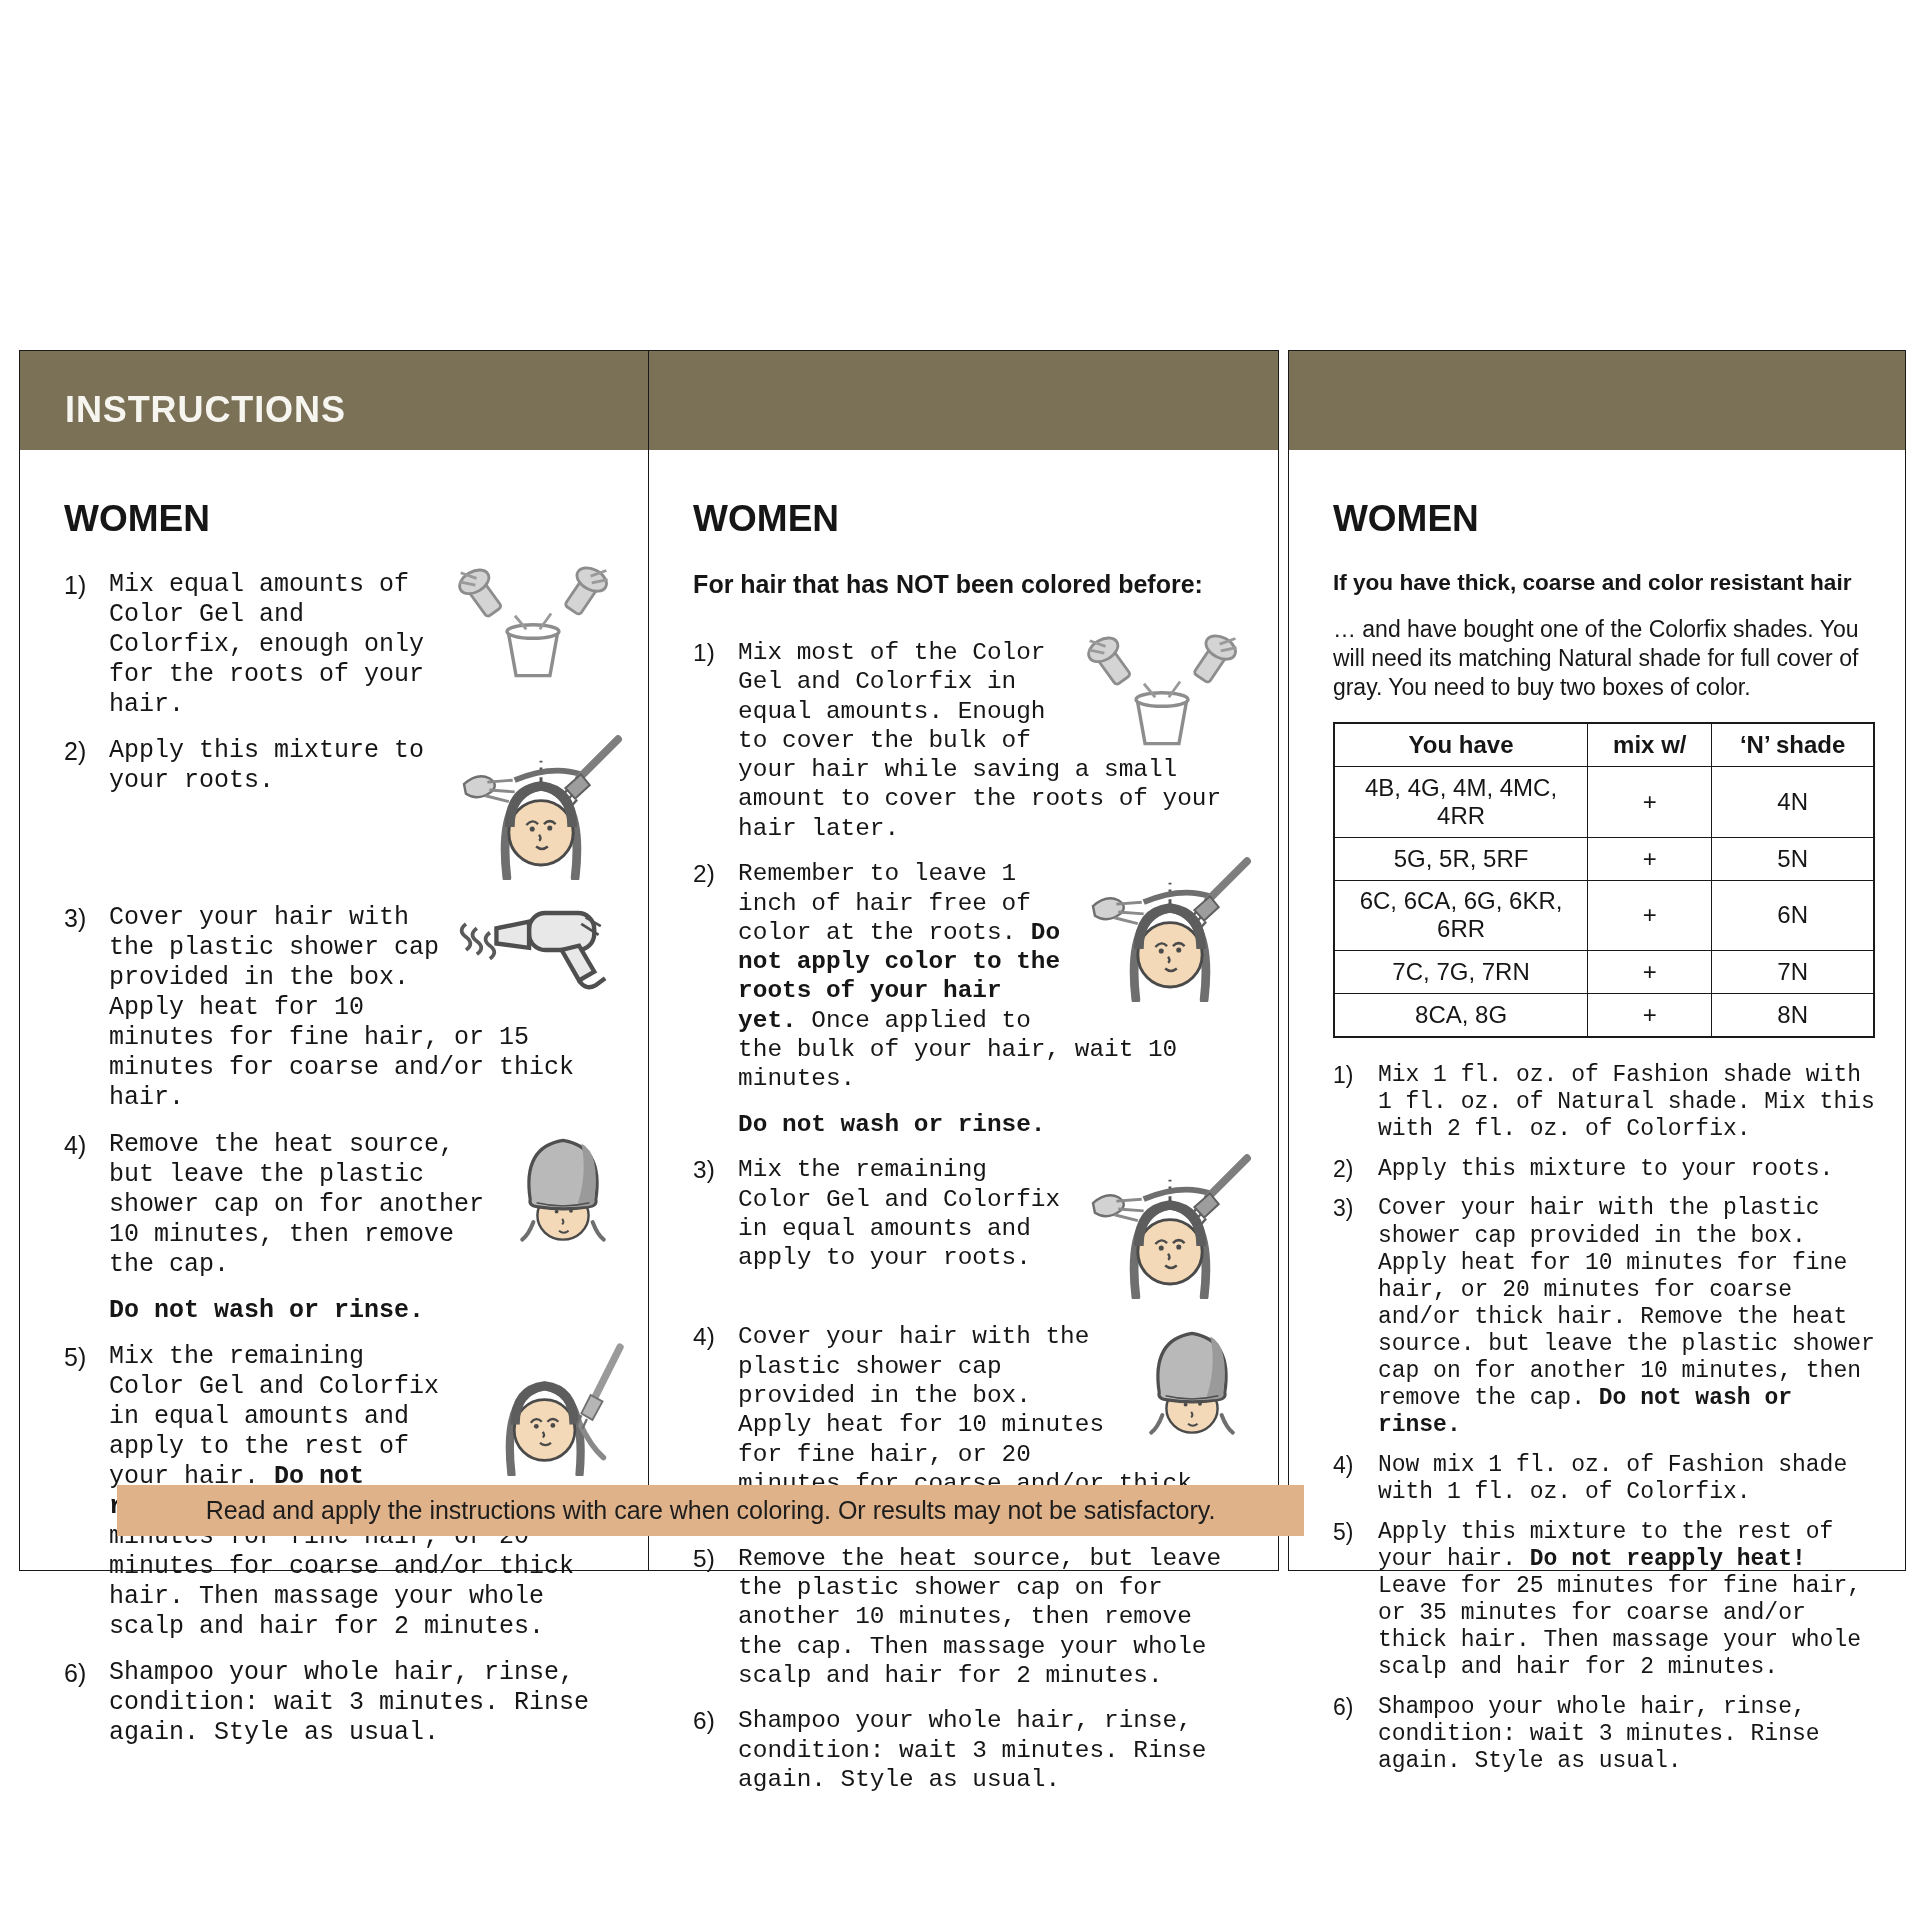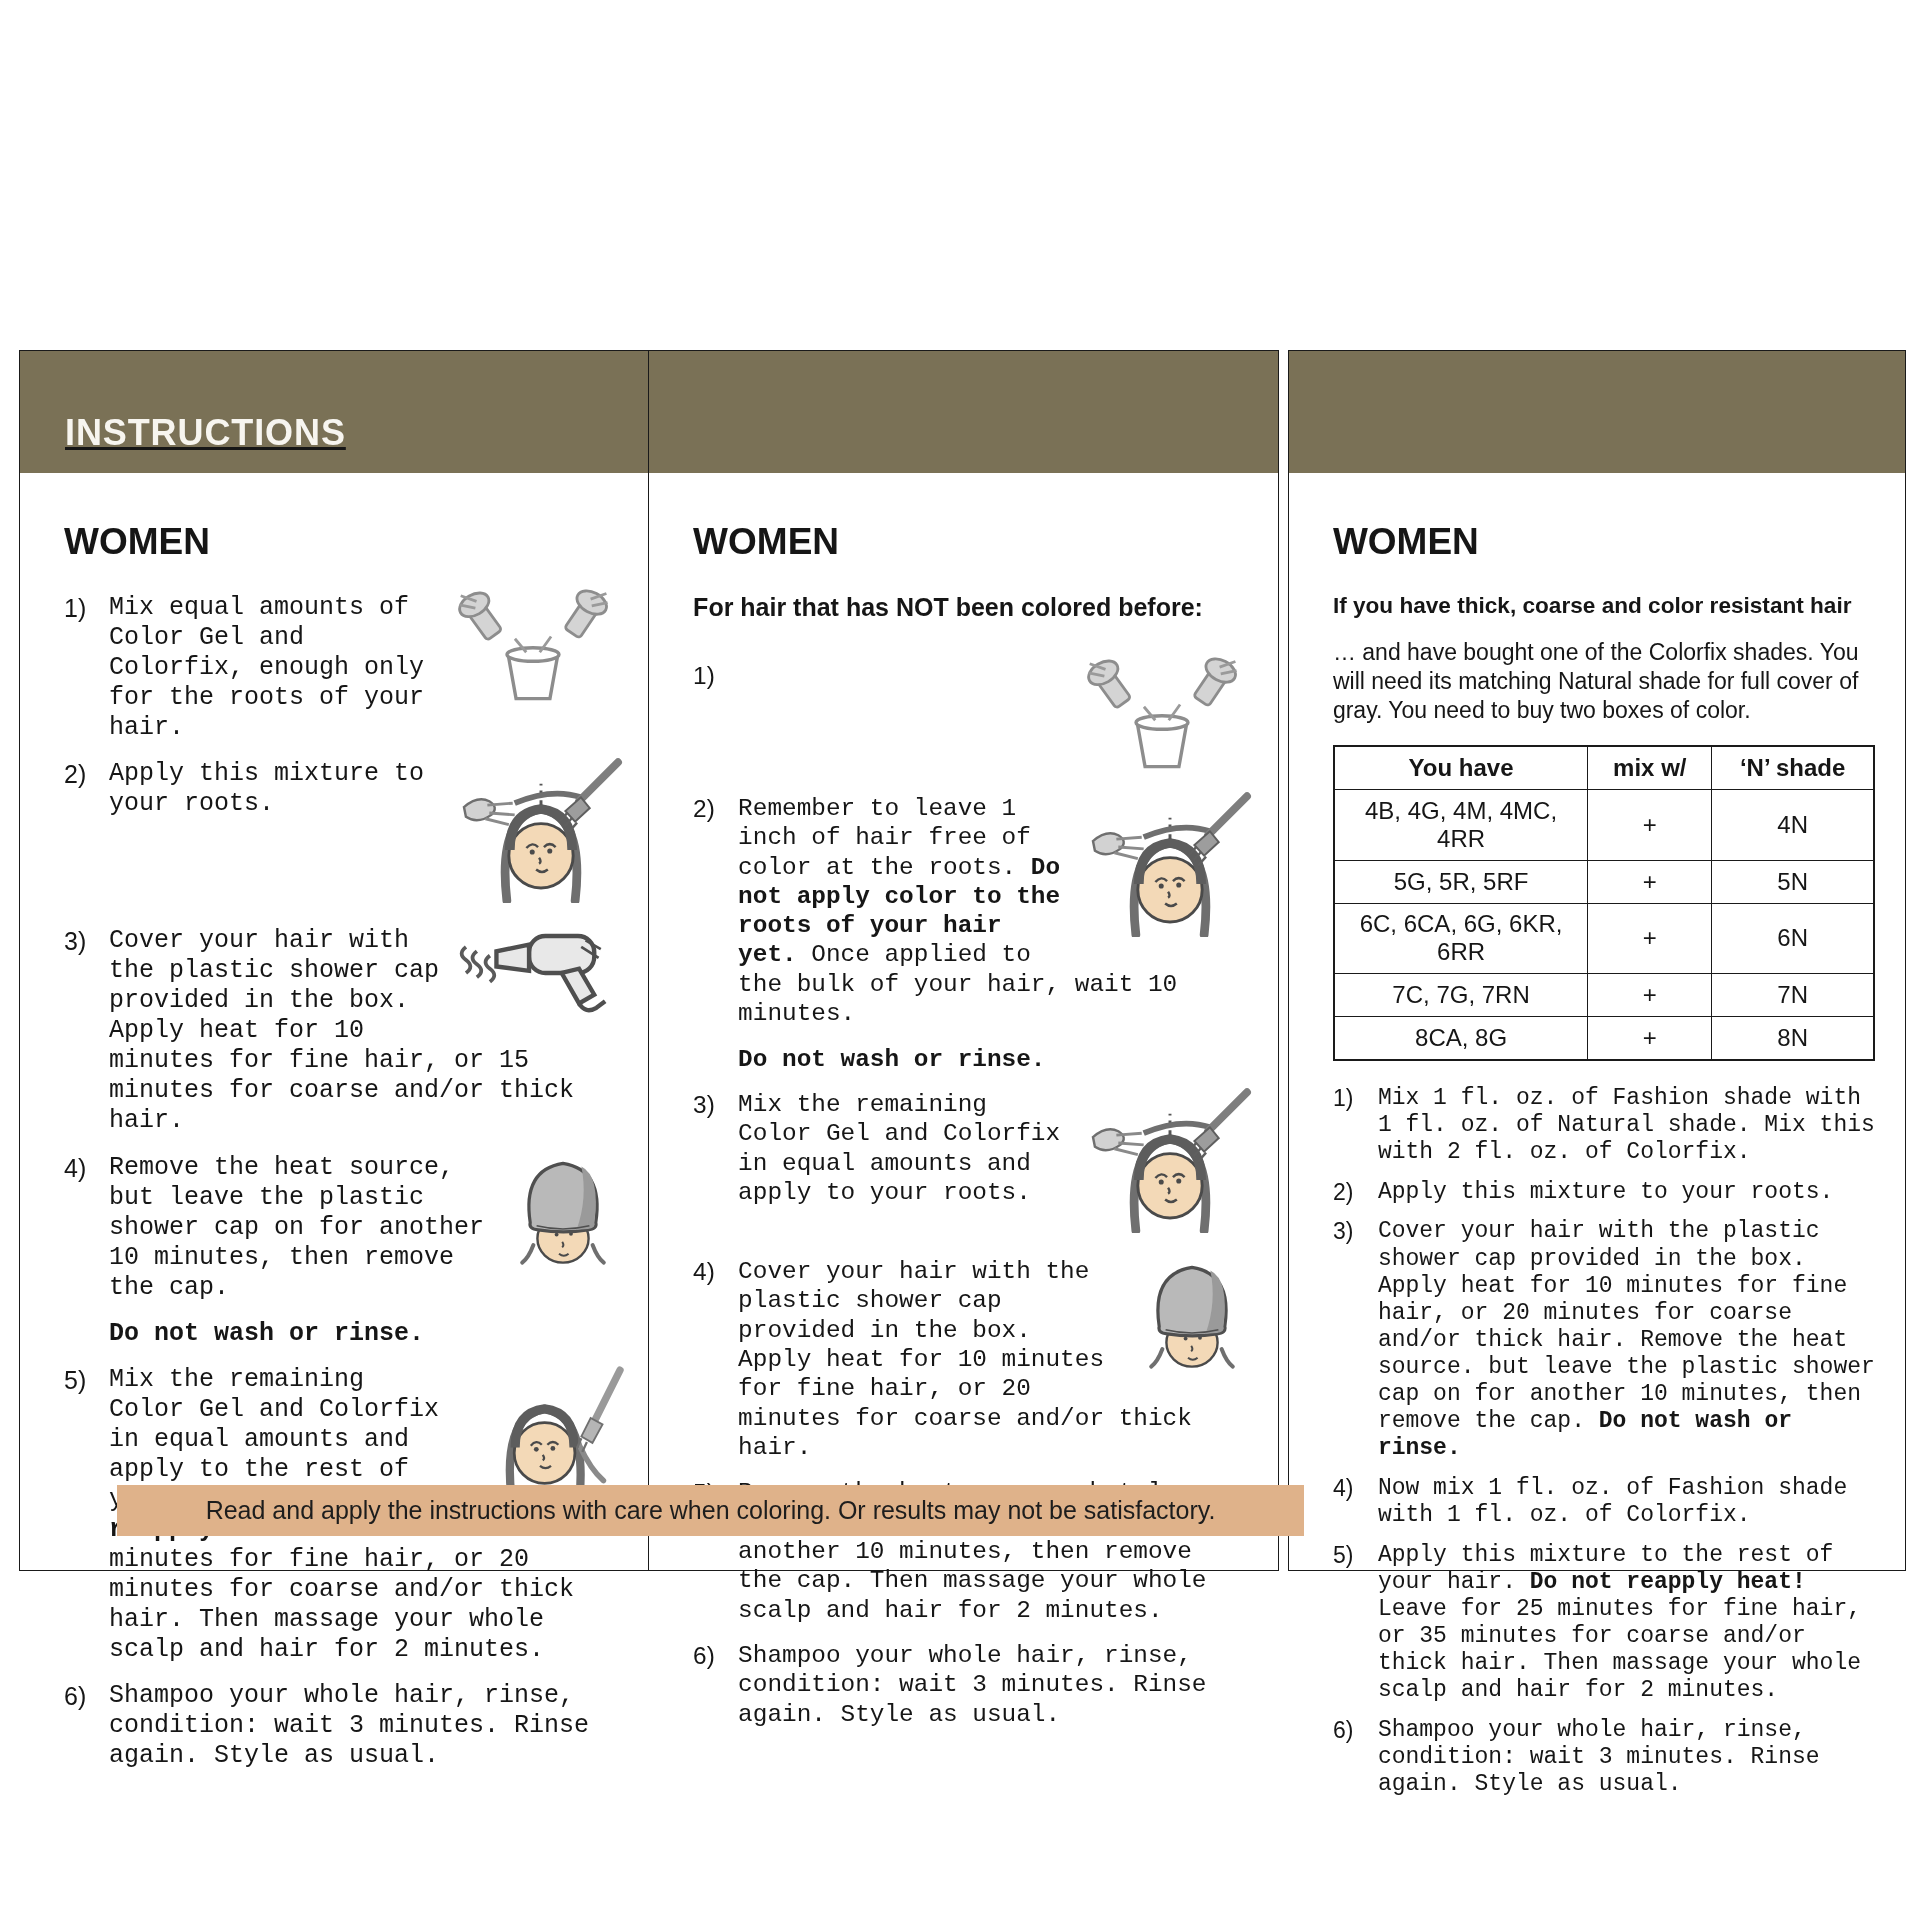--- a/index.html
+++ b/index.html
@@ -6,21 +6,21 @@
   body{
     width:1926px;height:1926px;background:#ffffff;position:relative;
     font-family:"Liberation Sans", sans-serif;color:#161616;
     -webkit-font-smoothing:antialiased;
   }
   .board{position:absolute;left:19px;top:350px;width:1888px;height:1221px;display:flex;}
   .panel{box-sizing:border-box;border:1.9px solid var(--border,#1a1a1a);background:#fff;position:relative;}
   .panel-2{margin-left:-1.9px;width:631px;}
   .panel-1{width:631px;}
   .panel-3{margin-left:8.8px;width:618px;}
-  .band{height:122px;background:var(--band,#7a7156);box-sizing:border-box;text-decoration:underline;}
+  .band{height:99px;background:var(--band,#7a7156);box-sizing:border-box;}
   .panel-1 .band{display:flex;align-items:flex-end;padding:0 0 19px 45px;}
   .band-title{color:#f7f5ef;font-weight:bold;font-size:36px;letter-spacing:0.9px;}
   .content{padding:48px 30px 0 44px;}
   .women{font-size:37px;font-weight:bold;margin:0 0 30px 0;}
   .subtitle{font-size:26px;font-weight:bold;margin:0 0 39px 0;}
   .panel-2 .subtitle{font-size:25px;}
   .panel-3 .subtitle{font-size:22.6px;margin:0 0 19px 0;}
   .intro{font-size:23px;line-height:1.25;margin:0 0 21px 0;}
   .steps{font-size:25px;line-height:1.2;}
   .panel-2 .steps{font-size:24.4px;}
@@ -198,21 +198,21 @@
     <div class="content">
       <h2 class="women">WOMEN</h2>
       <h3 class="subtitle">For hair that has NOT been colored before:</h3>
       <div class="steps">
           <div class="step">
             <div class="num">1)</div>
             <div class="body"><span class="icon">
                 <svg width="182" height="113" viewBox="0 0 290 180">
                   <use href="#sym-tubes-bowl" width="100%" height="100%"></use>
                 </svg>
-              </span></div>
+              </span><span>Mix most of the Color Gel and Colorfix in equal amounts. Enough to cover the bulk of your hair while saving a small amount to cover the roots of your hair later.</span></div>
           </div>
           <div class="step">
             <div class="num">2)</div>
             <div class="body"><span class="icon">
                 <svg width="166" height="147" viewBox="0 0 265 235">
                   <use href="#sym-brush-roots" width="100%" height="100%"></use>
                 </svg>
               </span><span>Remember to leave 1 inch of hair free of color at the roots. </span><b>Do not apply color to the roots of your hair yet.</b><span> Once applied to the bulk of your hair, wait 10 minutes.</span></div>
           </div>
           <div class="step">

